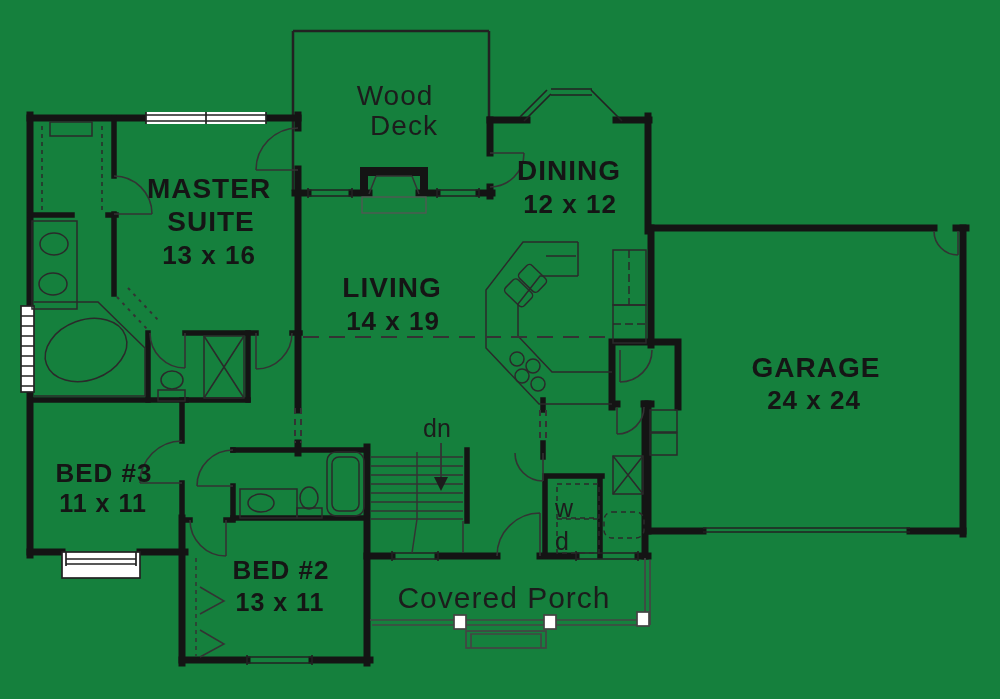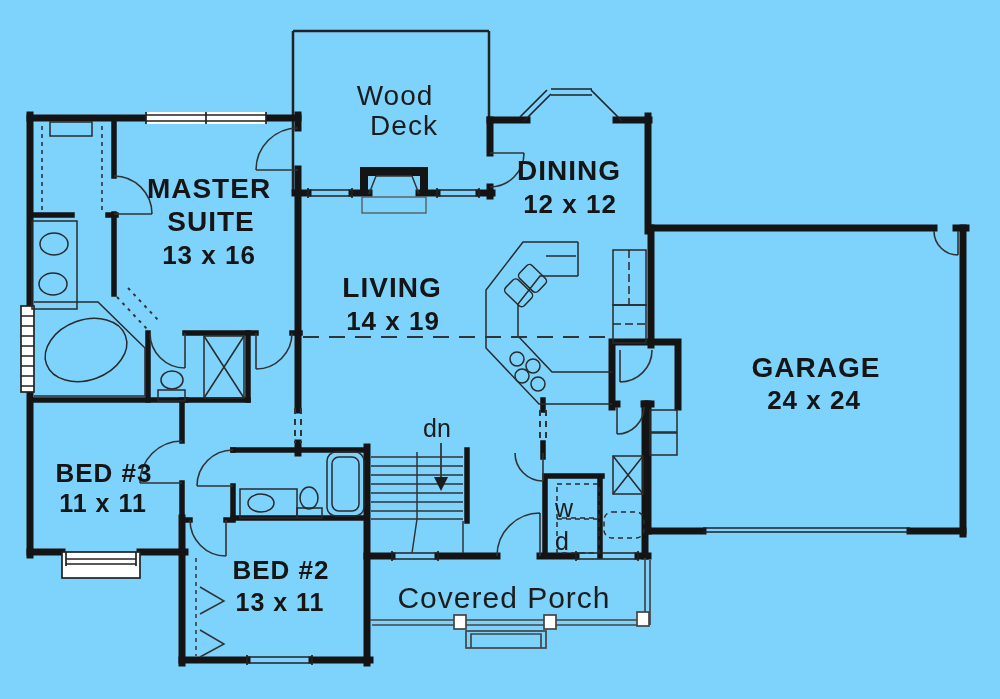--- a/index.html
+++ b/index.html
@@ -1,16 +1,16 @@
 <!DOCTYPE html>
 <html><head>
 <meta charset="utf-8">
 <style>
   html,body{margin:0;padding:0;background:#ffffff;}
-  #stage{position:relative;width:1000px;height:699px;background:#7dd3fc;overflow:hidden;
+  #stage{position:relative;width:1000px;height:699px;background:#15803d;overflow:hidden;
          font-family:"Liberation Sans",sans-serif;}
   svg{position:absolute;left:0;top:0;}
   text{fill:#151515;}
   .room-name{font-weight:bold;font-size:28px;letter-spacing:1px;}
   .room-dims{font-weight:bold;font-size:26px;letter-spacing:1px;}
   .soft-label{font-weight:normal;font-size:28px;letter-spacing:1px;fill:#1c1c1c;}
   .tiny-label{font-weight:normal;font-size:25px;fill:#1c1c1c;}
 </style>
 </head>
 <body>

